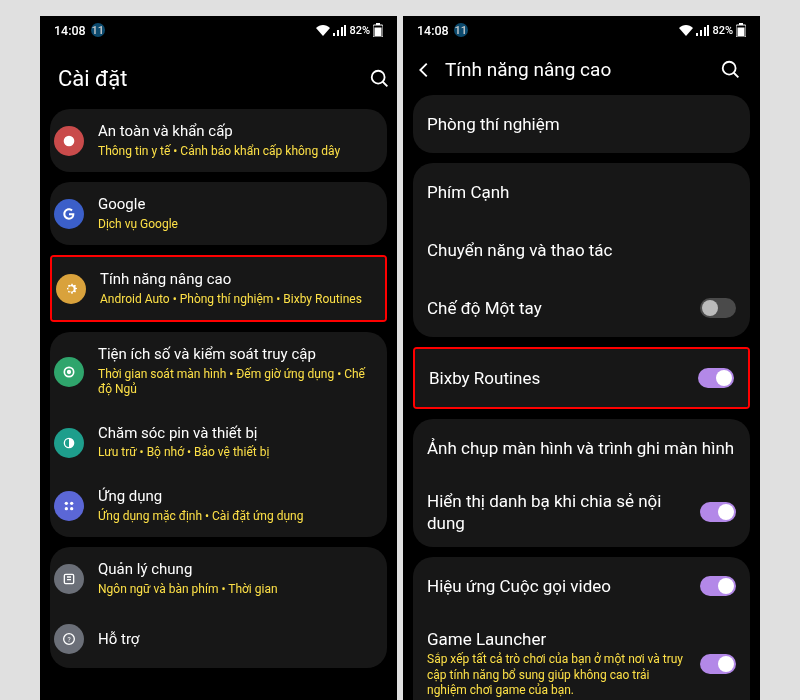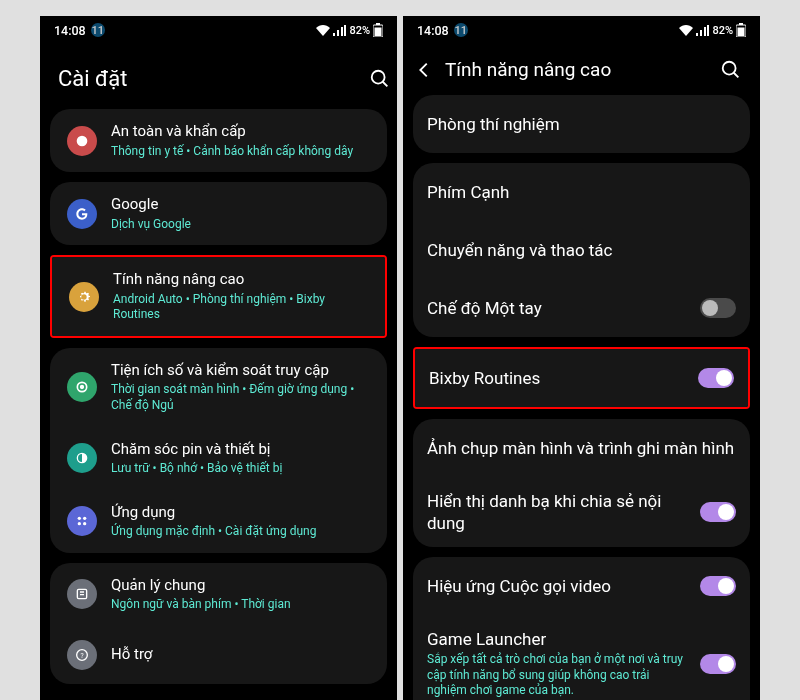--- a/index.html
+++ b/index.html
@@ -63,30 +63,30 @@
     border-radius: 20px;
     overflow: hidden;
   }
   .row {
     display: flex;
     align-items: center;
     padding: 13px 14px;
     gap: 14px;
     min-height: 58px;
   }
-  .row.withicon { padding-left: 17px; }
+  .row.withicon { padding-left: 4px; }
   .row-icon {
     width: 30px; height: 30px; border-radius: 50%;
     flex-shrink: 0;
     display: flex; align-items: center; justify-content: center;
   }
   .row-icon svg { width: 16px; height: 16px; }
   .row-content { flex: 1; min-width: 0; }
   .row-title { font-size: 15px; color: #fff; line-height: 1.3; }
-  .row-sub { font-size: 12px; color: #5eead4; margin-top: 2px; line-height: 1.3; }
+  .row-sub { font-size: 12px; color: #fde047; margin-top: 2px; line-height: 1.3; }
   .row-title.sm { font-size: 17px; }
   .toggle {
     width: 36px; height: 20px; border-radius: 10px;
     position: relative; flex-shrink: 0;
   }
   .toggle .knob {
     width: 16px; height: 16px; border-radius: 50%;
     background: #fff; position: absolute; top: 2px;
   }
   .toggle.off { background: #4a4a4a; }

